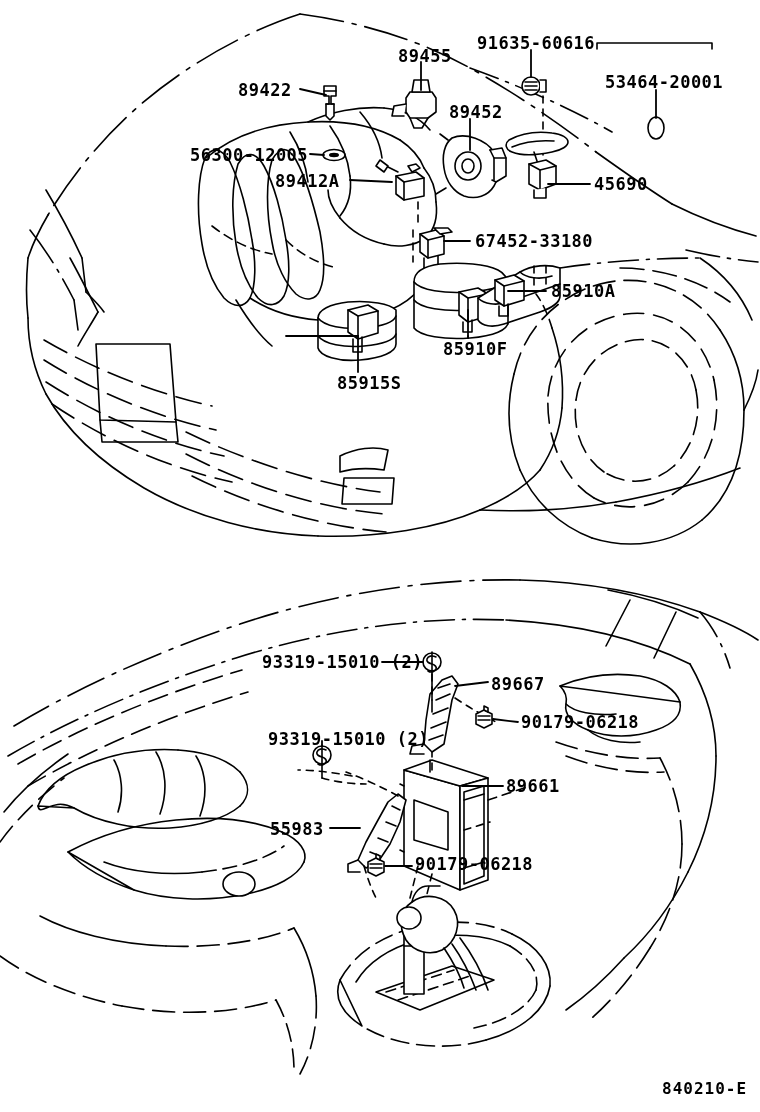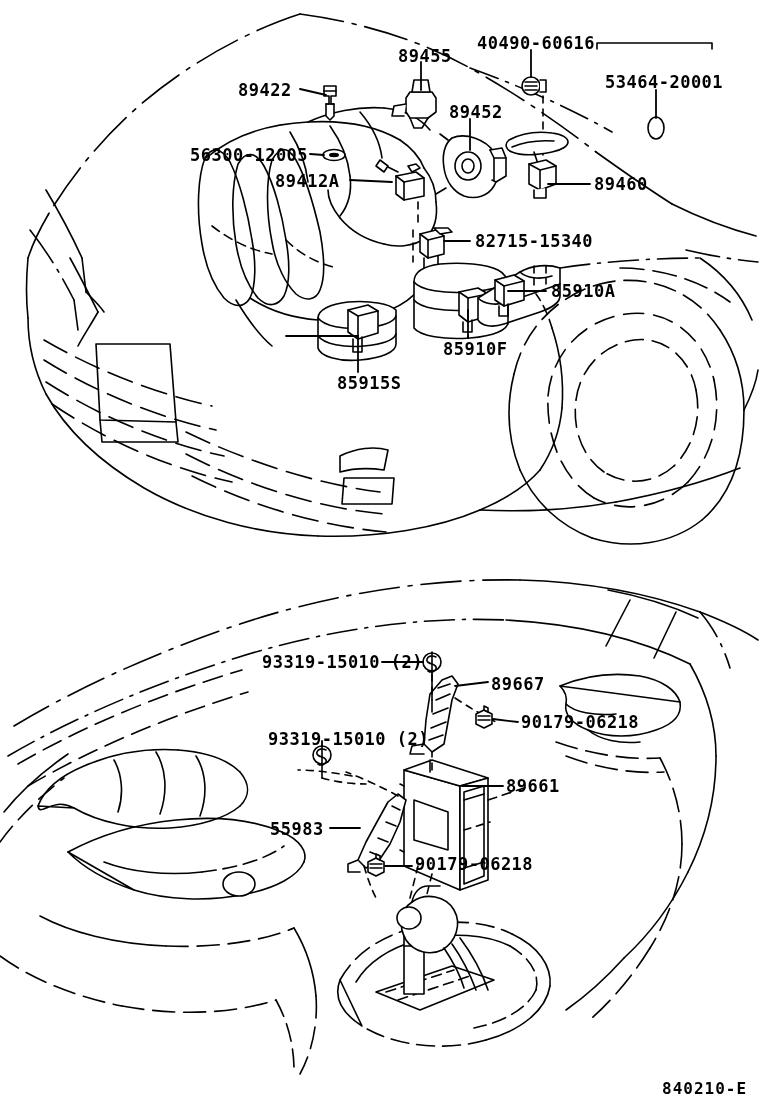--- a/index.html
+++ b/index.html
@@ -472,27 +472,27 @@
   <div class="lbl" style="left:238px;top:82px;text-align:right;">89422</div>
 
   <div class="lbl" style="left:190px;top:147px;">56300-12005</div>
 
   <div class="lbl" style="left:275px;top:173px;">89412A</div>
 
   <div class="lbl" style="left:398px;top:48px;">89455</div>
 
   <div class="lbl" style="left:449px;top:104px;">89452</div>
 
-  <div class="lbl" style="left:477px;top:35px;">40490-60616</div>
+  <div class="lbl" style="left:477px;top:35px;">91635-60616</div>
 
   <div class="lbl" style="left:605px;top:74px;">53464-20001</div>
 
-  <div class="lbl" style="left:594px;top:176px;">89460</div>
-
-  <div class="lbl" style="left:475px;top:233px;">82715-15340</div>
+  <div class="lbl" style="left:594px;top:176px;">45690</div>
+
+  <div class="lbl" style="left:475px;top:233px;">67452-33180</div>
 
   <div class="lbl" style="left:551px;top:283px;">85910A</div>
 
   <div class="lbl" style="left:443px;top:341px;">85910F</div>
 
   <div class="lbl" style="left:337px;top:375px;">85915S</div>
 
   <div class="lbl" style="left:262px;top:654px;">93319-15010 (2)</div>
 
   <div class="lbl" style="left:268px;top:731px;">93319-15010 (2)</div>

